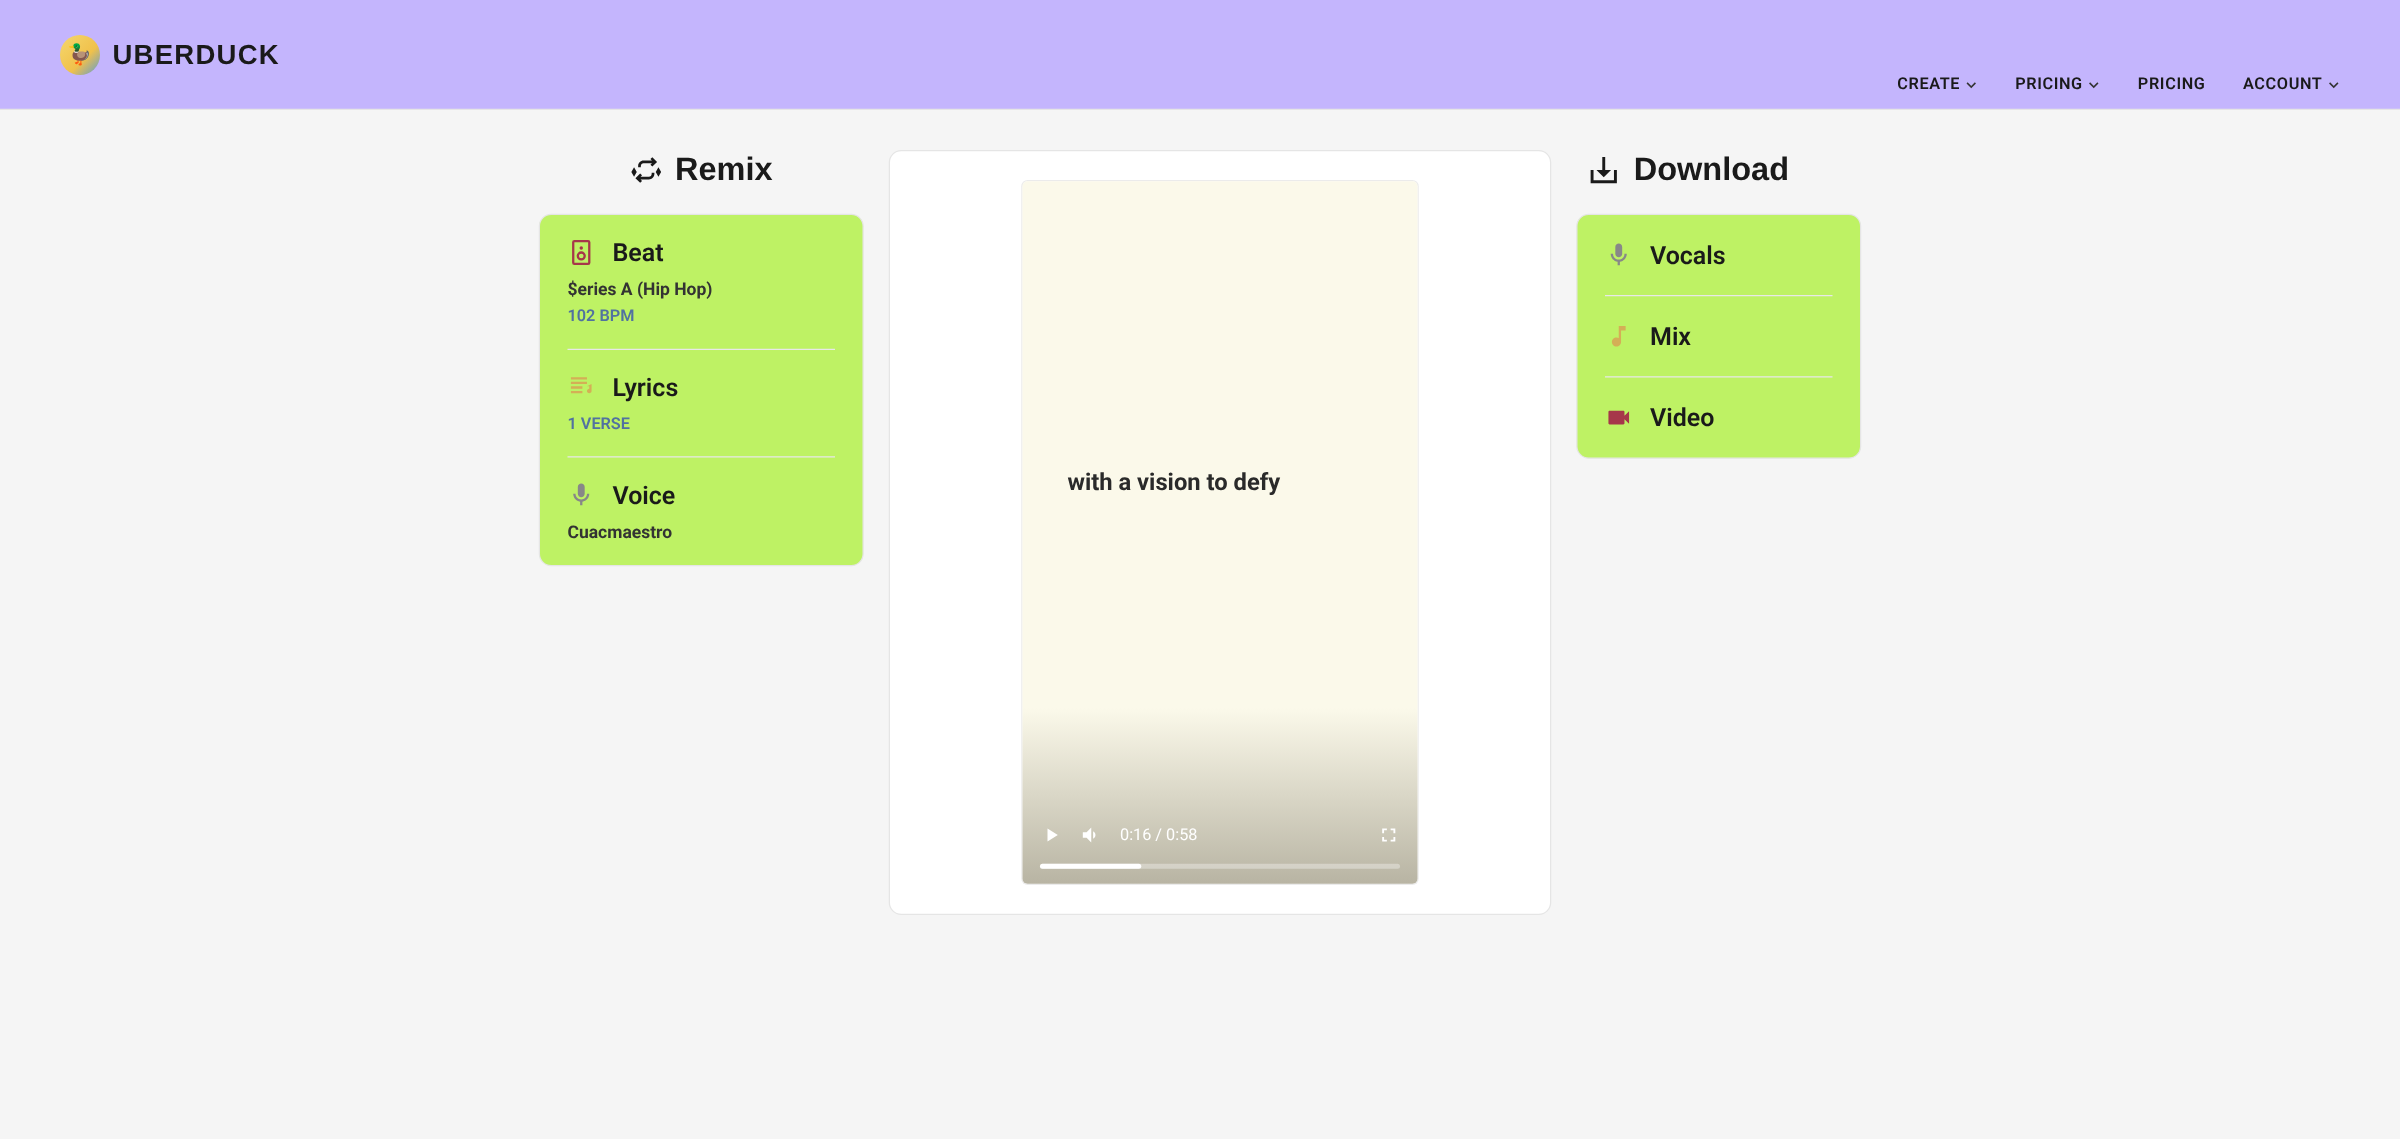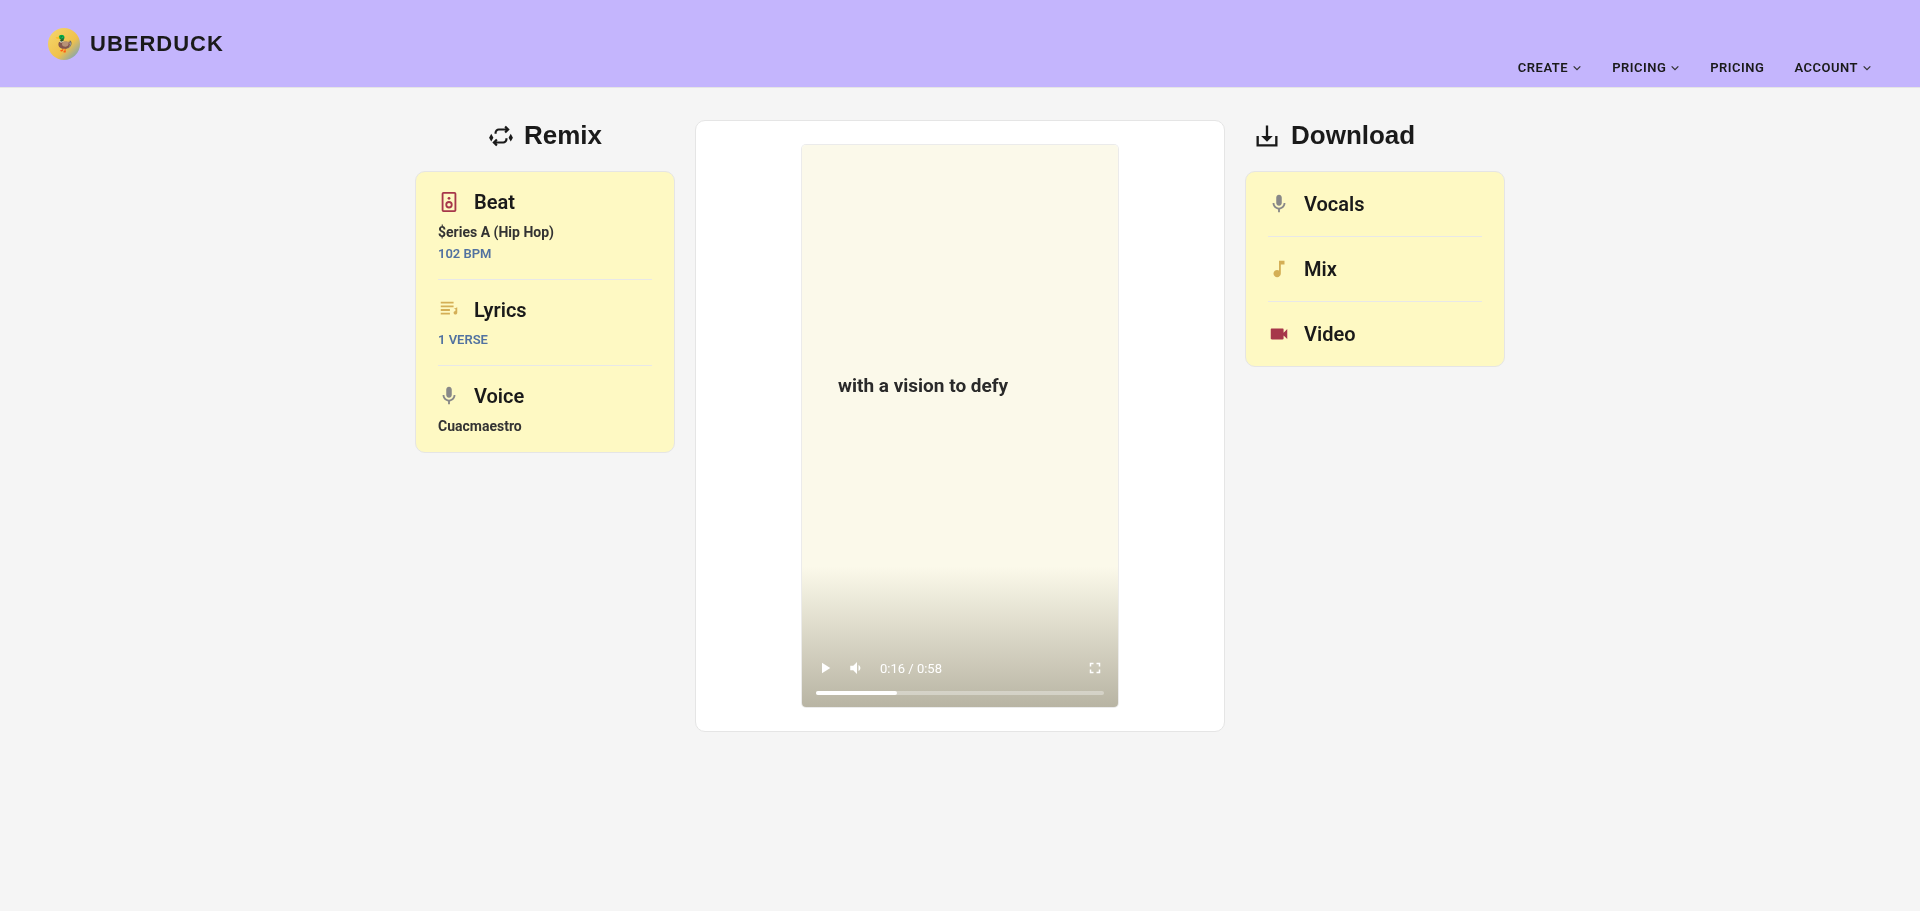--- a/index.html
+++ b/index.html
@@ -96,32 +96,32 @@
   font-family: "Arial", sans-serif;
   justify-content: center;
 }
 
 .section-title-right {
   justify-content: flex-start;
   padding-left: 8px;
 }
 
 .card {
-  background: #fef9c3;
+  background: #bef264;
   border: 1px solid #e5e5e5;
   border-radius: 10px;
   padding: 0;
 }
 
 .remix-card {
   width: 260px;
 }
 
 .download-card {
-  width: 260px;
+  width: 228px;
 }
 
 .card-row {
   padding: 18px 22px;
 }
 
 .card-row + .card-row {
   border-top: 1px solid #e8e8e8;
   margin: 0 22px;
   padding-left: 0;

